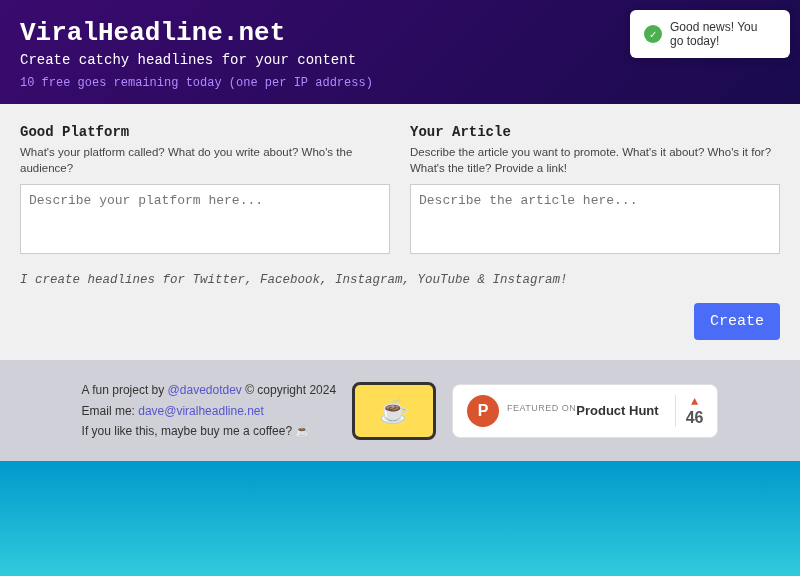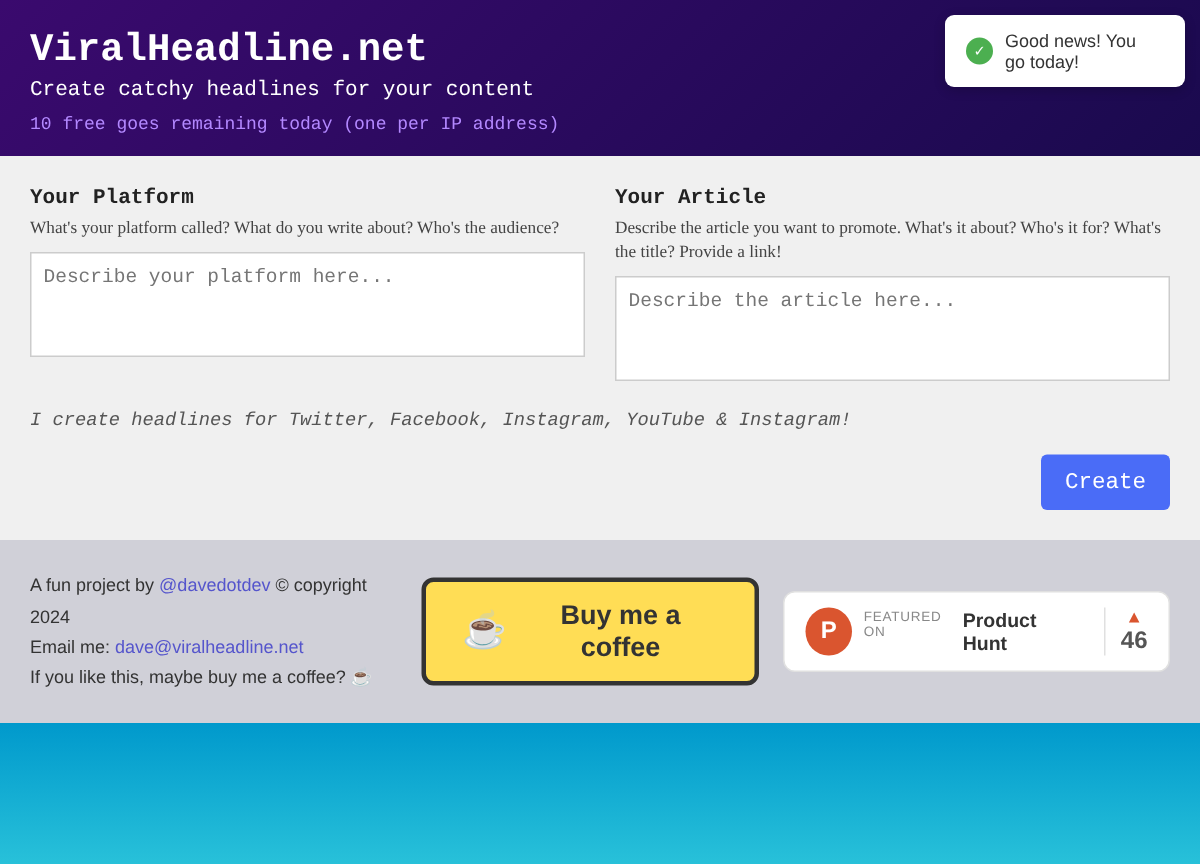--- a/index.html
+++ b/index.html
@@ -91,21 +91,21 @@
       color: #222;
       display: block;
       margin-bottom: 4px;
       font-family: 'Courier New', Courier, monospace;
     }
 
     .form-group .hint {
       font-size: 11.5px;
       color: #444;
       margin-bottom: 8px;
-      font-family: Liberation Serif, serif;
+      font-family: Liberation Sans, sans-serif;
       line-height: 1.4;
     }
 
     .form-group textarea {
       width: 100%;
       height: 70px;
       border: 1px solid #ccc;
       border-radius: 0;
       padding: 8px;
       font-family: 'Courier New', Courier, monospace;
@@ -266,21 +266,21 @@
       <span>Good news! You</span><br>
       <span>go today!</span>
     </div>
   </div>
 </div>
 
 <div id="main">
   <div class="form-row">
 
     <div class="form-group">
-      <label>Your Platform</label>
+      <label>Good Platform</label>
       <div class="hint">What's your platform called? What do you write about? Who's the audience?</div>
       <textarea placeholder="Describe your platform here..." style=""></textarea>
     </div>
 
     <div class="form-group">
       <label>Your Article</label>
       <div class="hint">Describe the article you want to promote. What's it about? Who's it for? What's the title? Provide a link!</div>
       <textarea placeholder="Describe the article here..." style=""></textarea>
     </div>
   </div>
@@ -299,21 +299,20 @@
       <span>A fun project by </span><a href="#">@davedotdev</a><span> © copyright 2024</span>
     </div>
     <div>
       <span>Email me: </span><a href="#">dave@viralheadline.net</a>
     </div>
     <div>If you like this, maybe buy me a coffee? ☕</div>
   </div>
 
   <button class="buy-coffee-btn">
     <span class="coffee-icon">☕</span>
-    <span>Buy me a coffee</span>
   </button>
 
   <div class="product-hunt-badge">
     <div class="ph-logo">P</div>
     <div class="ph-text-block">
       <span class="ph-featured">FEATURED ON</span>
       <span class="ph-name">Product Hunt</span>
     </div>
     <div class="ph-score">
       <span class="ph-arrow">▲</span>

